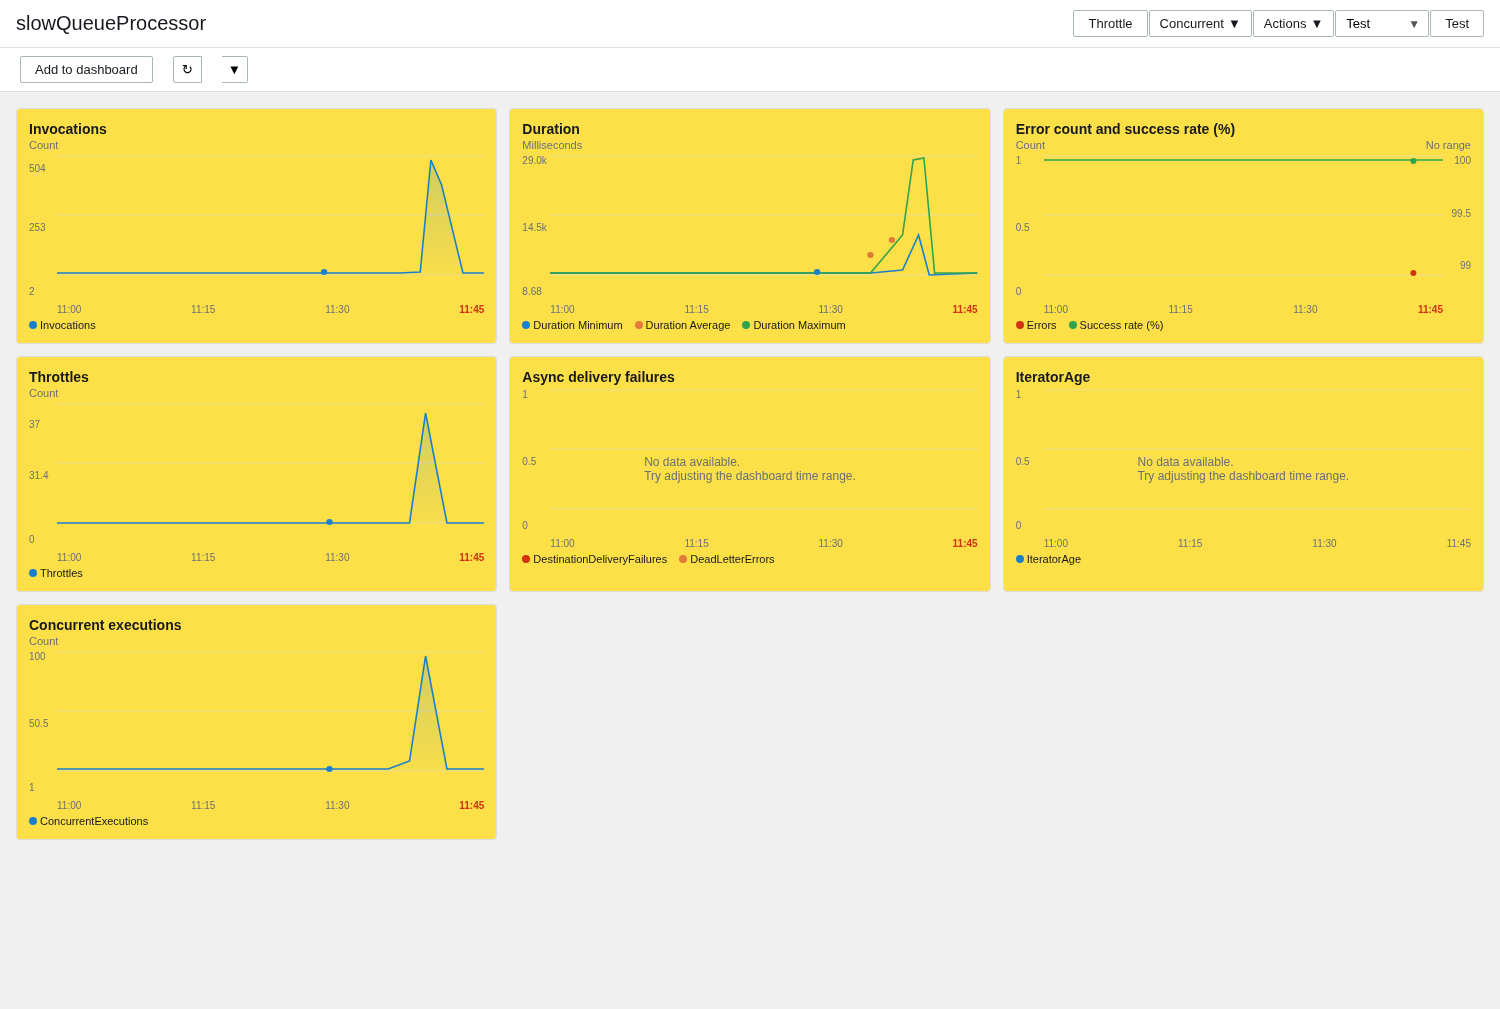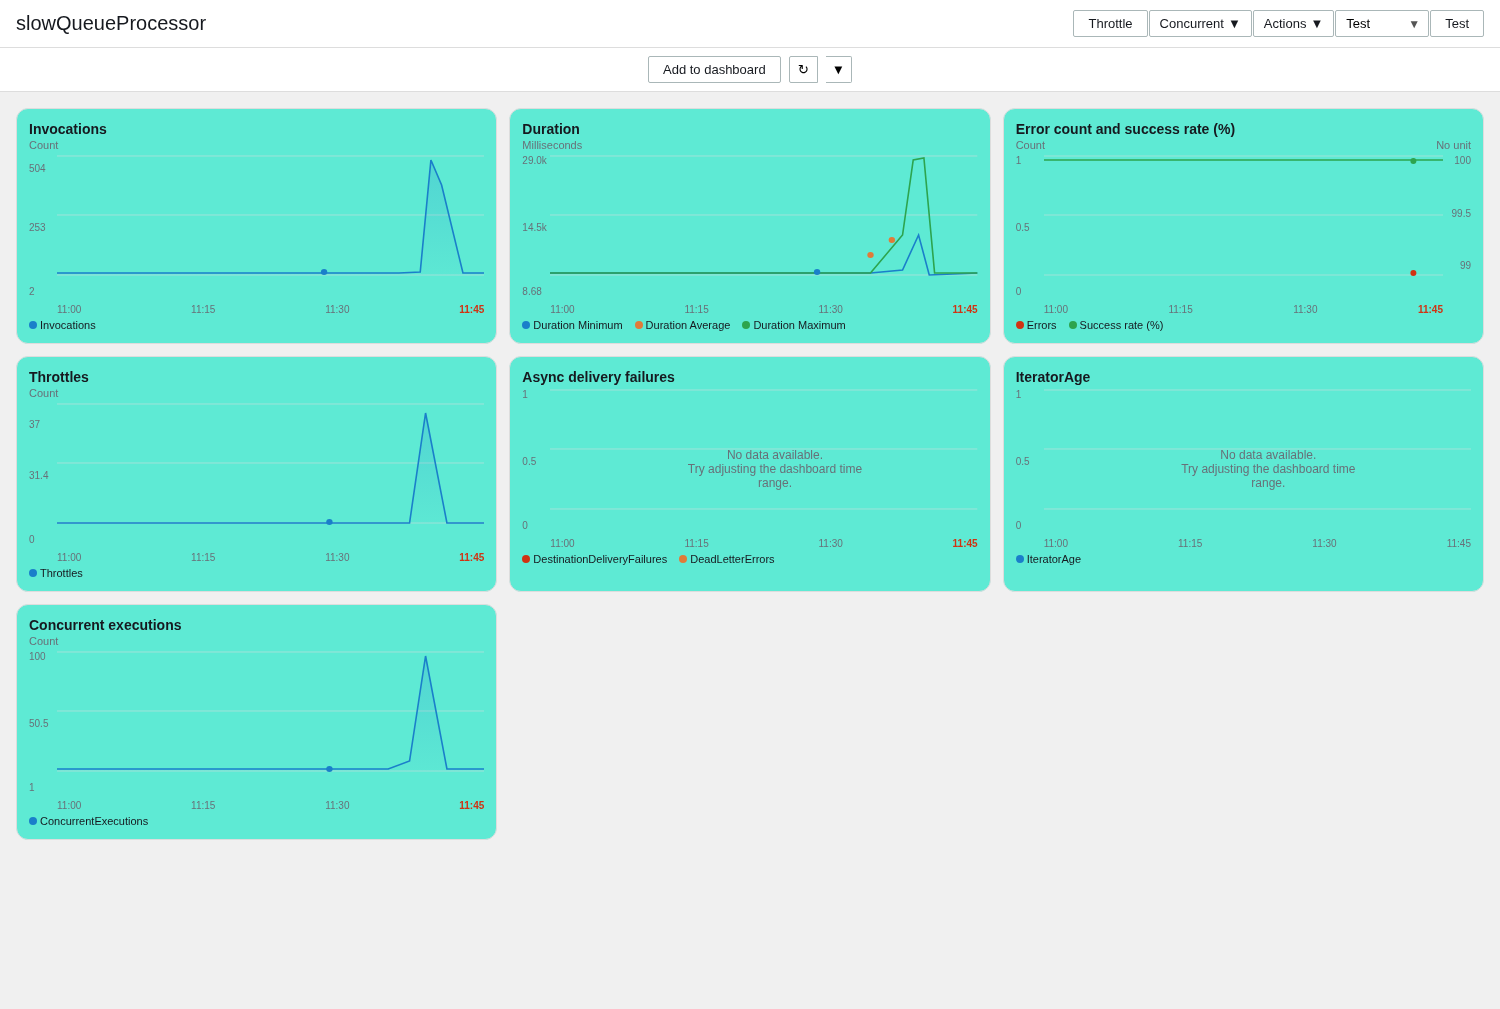--- a/index.html
+++ b/index.html
@@ -4,33 +4,33 @@
   <style>
     * { box-sizing: border-box; margin: 0; padding: 0; }
     body { font-family: 'Amazon Ember', Arial, sans-serif; font-size: 12px; background: #f0f0f0; color: #333; }
     .header { background: #fff; padding: 10px 16px; display: flex; align-items: center; border-bottom: 1px solid #ddd; gap: 1px; }
     .page-title { font-size: 20px; font-weight: 400; color: #16191f; flex: 1; }
     .btn { border: 1px solid #aab7b8; background: #fff; padding: 5px 14px; border-radius: 2px; cursor: pointer; font-size: 13px; color: #16191f; display: inline-flex; align-items: center; gap: 4px; }
     .btn-dropdown { border: 1px solid #aab7b8; background: #fff; padding: 5px 10px; border-radius: 2px; cursor: pointer; font-size: 13px; color: #16191f; display: inline-flex; align-items: center; gap: 4px; }
     .select-wrapper { border: 1px solid #aab7b8; background: #fff; border-radius: 2px; display: inline-flex; align-items: center; }
     .select-wrapper select { border: none; outline: none; padding: 5px 30px 5px 10px; font-size: 13px; appearance: none; background: transparent; cursor: pointer; }
     .select-arrow { padding: 0 8px; color: #555; pointer-events: none; }
-    .toolbar { background: #fff; padding: 8px 8px; border-bottom: 1px solid #ddd; display: flex; align-items: center; justify-content: center; gap: 8px; }
+    .toolbar { background: #fff; padding: 8px 20px; border-bottom: 1px solid #ddd; display: flex; align-items: center; justify-content: flex-start; gap: 20px; }
     .time-buttons { display: flex; align-items: center; gap: 2px; }
     .time-btn { border: 1px solid transparent; background: transparent; padding: 4px 8px; cursor: pointer; font-size: 13px; color: #0972d3; border-radius: 2px; }
     .refresh-btn { border: 1px solid #aab7b8; background: #fff; padding: 5px 8px; border-radius: 2px 0 0 2px; cursor: pointer; }
     .refresh-dropdown { border: 1px solid #aab7b8; border-left: none; background: #fff; padding: 5px 6px; border-radius: 0 2px 2px 0; cursor: pointer; }
     .dashboard-grid { padding: 16px; display: grid; grid-template-columns: repeat(3, 1fr); gap: 12px; }
-    .chart-card { background: #5eead4; border: 1px solid #ddd; border-radius: 12px; padding: 12px; }
+    .chart-card { background: #fde047; border: 1px solid #ddd; border-radius: 4px; padding: 12px; }
     .chart-title { font-size: 14px; font-weight: 600; color: #16191f; margin-bottom: 2px; }
     .chart-unit { font-size: 11px; color: #687078; margin-bottom: 4px; }
     .chart-area { position: relative; height: 160px; margin: 4px 0; }
     .chart-legend { display: flex; align-items: center; gap: 12px; font-size: 11px; color: #16191f; margin-top: 4px; flex-wrap: wrap; }
     .legend-dot { width: 8px; height: 8px; border-radius: 50%; display: inline-block; margin-right: 3px; }
-    .no-data { text-align: center; color: #687078; font-size: 12px; position: absolute; top: 50%; left: 50%; transform: translate(-50%, -50%); margin-left: 25px; }
+    .no-data { text-align: left; color: #687078; font-size: 12px; position: absolute; top: 50%; left: 50%; transform: translate(-50%, -50%); }
     .y-axis-label { position: absolute; left: 0; font-size: 10px; color: #687078; }
     svg { width: 100%; height: 100%; }
     .add-to-dashboard-btn { border: 1px solid #aab7b8; background: #fff; padding: 5px 14px; border-radius: 2px; cursor: pointer; font-size: 13px; color: #16191f; }
     .dual-y { position: absolute; right: 0; top: 0; bottom: 20px; display: flex; flex-direction: column; justify-content: space-between; font-size: 10px; color: #687078; text-align: right; }
   </style>
 </head>
 <body>
 
 <div class="header">
   <span class="page-title">slowQueueProcessor</span>
@@ -133,21 +133,21 @@
       <span><span class="legend-dot" style="background:#1a7fca;"></span><span>Duration Minimum</span></span>
       <span><span class="legend-dot" style="background:#e07b39;"></span><span>Duration Average</span></span>
       <span><span class="legend-dot" style="background:#2da44e;"></span><span>Duration Maximum</span></span>
     </div>
   </div>
 
   <div class="chart-card">
     <div class="chart-title">Error count and success rate (%)</div>
     <div style="display:flex;justify-content:space-between;font-size:11px;color:#687078;">
       <span>Count</span>
-      <span>No unit</span>
+      <span>No range</span>
     </div>
     <div class="chart-area">
       <div class="y-axis-label" style="top:0;">1</div>
       <div class="y-axis-label" style="top:42%;">0.5</div>
       <div class="y-axis-label" style="bottom:18px;">0</div>
       <div class="dual-y">
         <span>100</span>
           <span>99.5</span>
           <span style="margin-bottom:24px;">99</span>
       </div>

